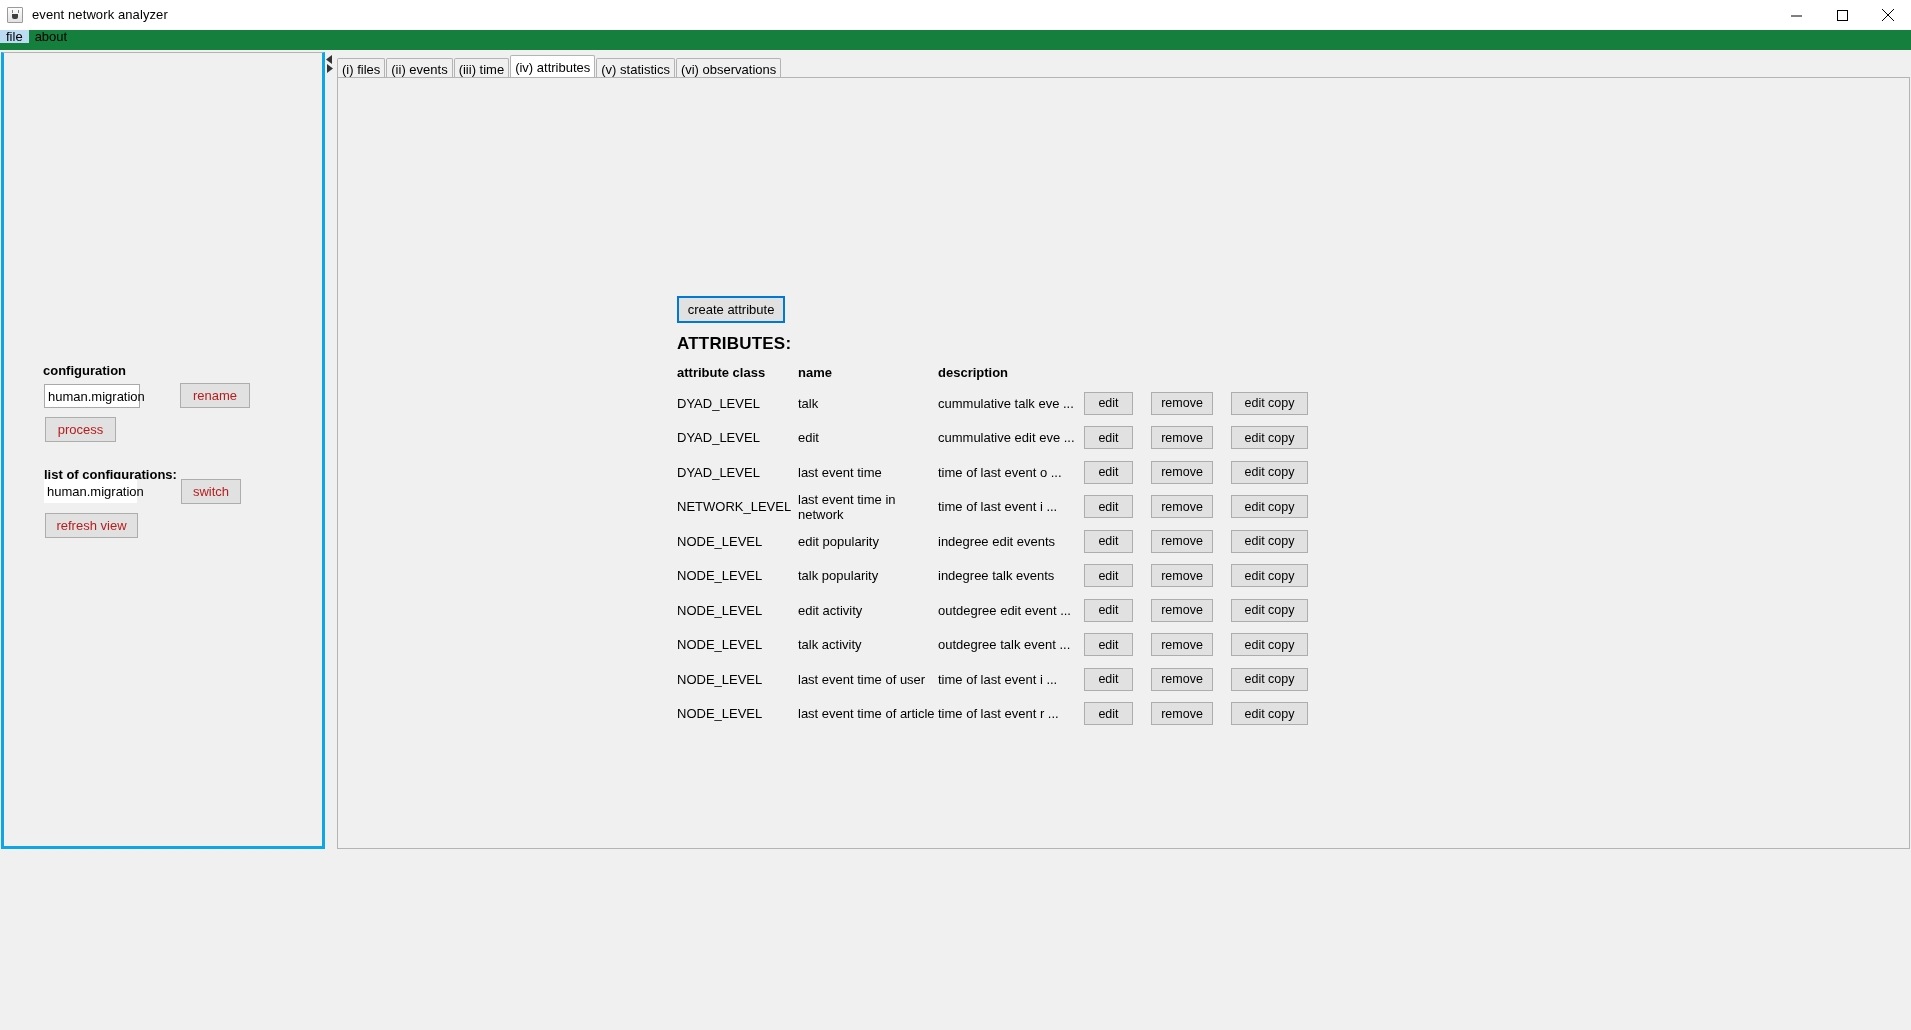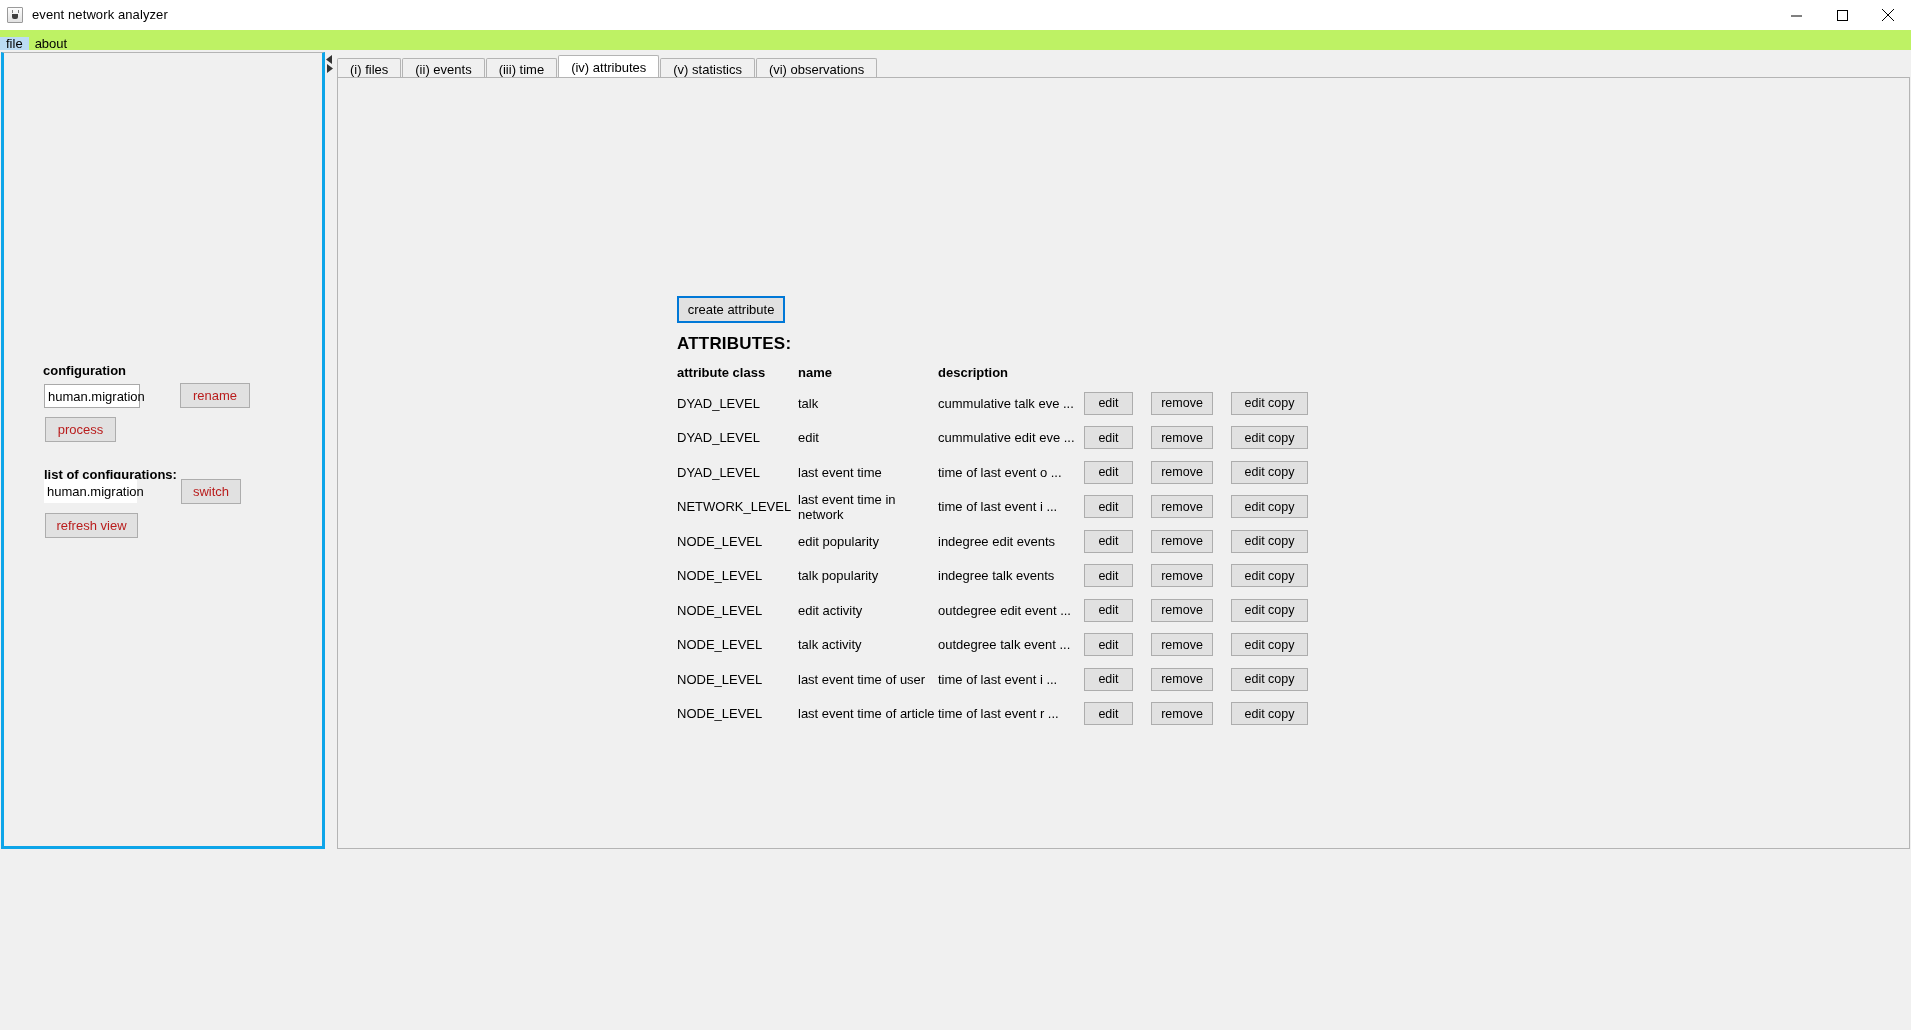--- a/index.html
+++ b/index.html
@@ -63,23 +63,23 @@
     display: flex;
     align-items: center;
     justify-content: center;
     background: #ffffff;
   }
   .winbtn svg { display: block; }
 
   
   .menubar {
     height: 21px;
-    background: #bef264;
-    display: flex;
-    align-items: flex-end;
+    background: #15803d;
+    display: flex;
+    align-items: flex-start;
     font-size: 13px;
     border-bottom: 1px solid #f0f0f0;
   }
   .menuitem {
     display: flex;
     align-items: center;
     padding: 0 6px;
     color: #000;
     line-height: 1;
   }
@@ -133,21 +133,21 @@
   .tabstrip {
     position: relative;
     height: 27px;
     display: flex;
     align-items: flex-end;
     padding-left: 4px;
     background: #f0f0f0;
   }
   .tab {
     height: 21px;
-    padding: 0 12px;
+    padding: 0 4px;
     margin-right: 1px;
     font-size: 13px;
     color: #000;
     display: flex;
     align-items: center;
     background: #f0f0f0;
     border: 1px solid #b4b4b4;
     border-bottom: none;
     border-radius: 2px 2px 0 0;
     line-height: 1;

